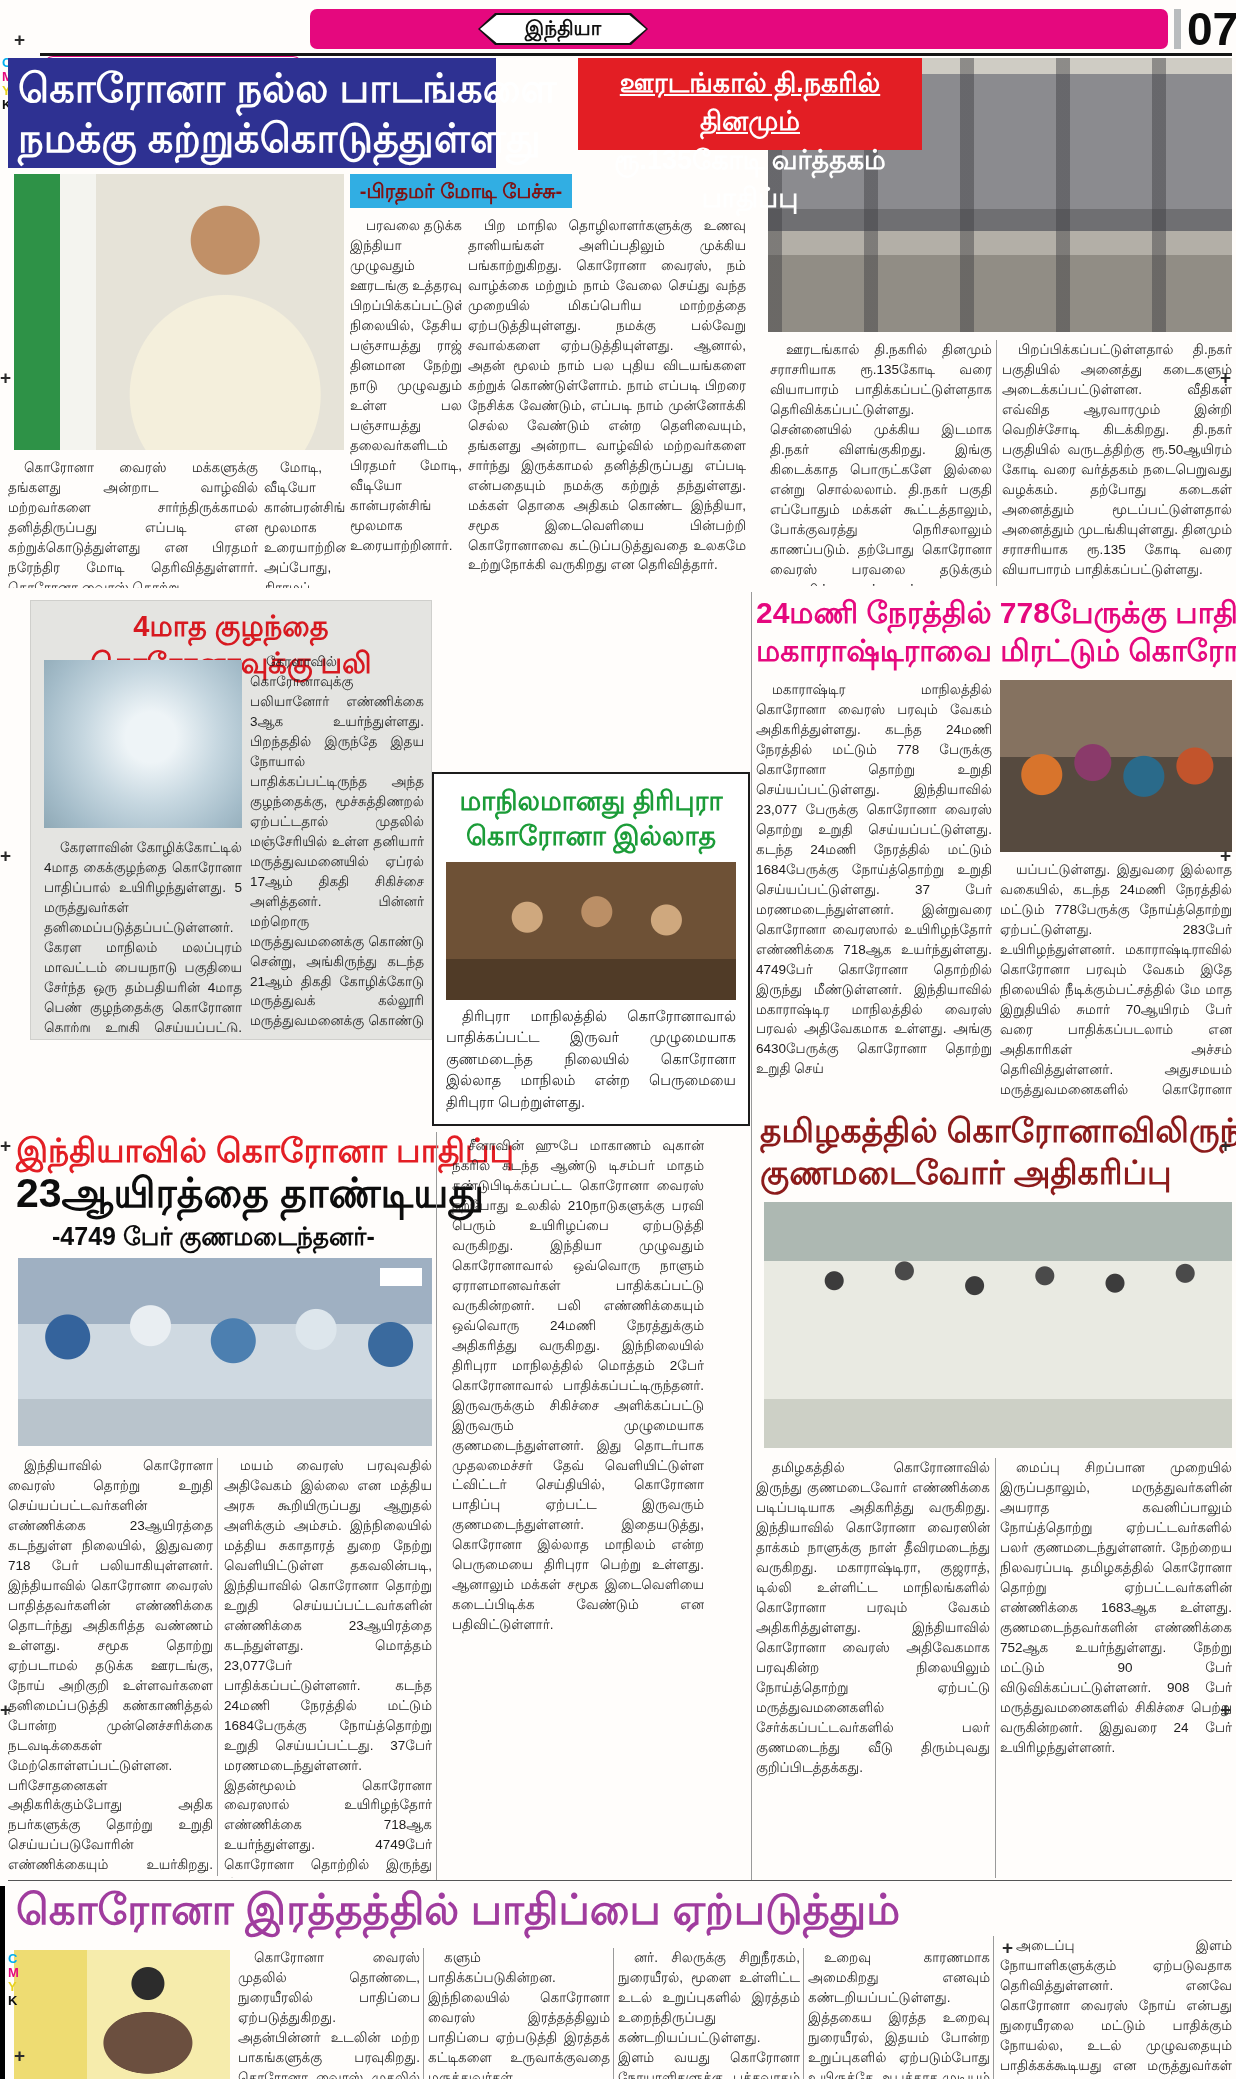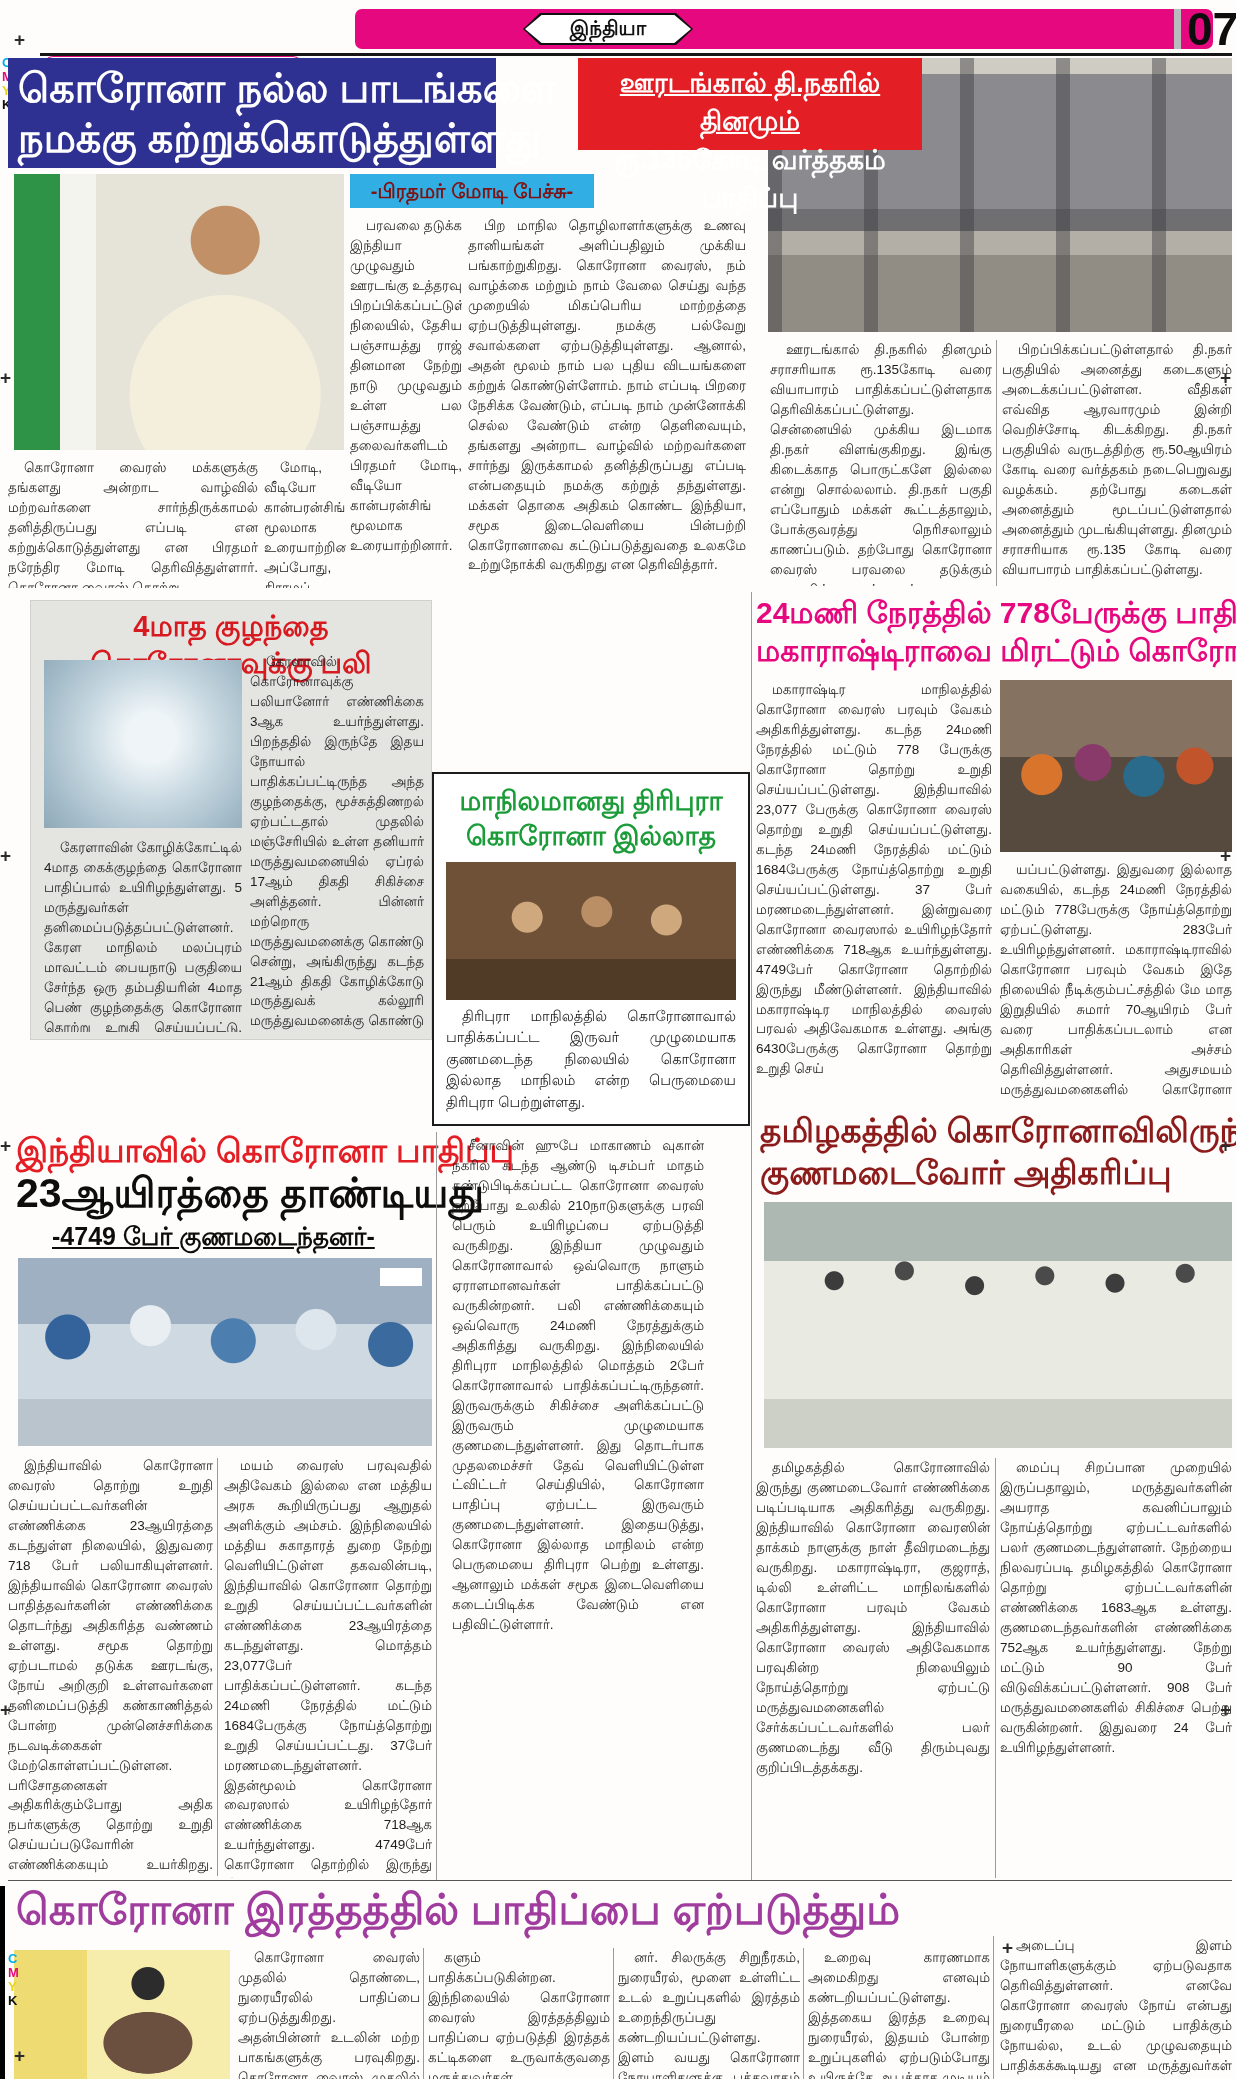--- a/index.html
+++ b/index.html
@@ -33,21 +33,21 @@
           font-size:27px;line-height:1.42;padding-top:6px;}
   .h-red-box .u{text-decoration:underline;}
   .kicker{background:var(--kickerCyan,#31aee3);color:var(--kickerMaroon,#7f1212);font-weight:bold;
           font-size:20px;text-align:center;line-height:34px;}
   .kicker-box{background:var(--kickerCyan,#31aee3);color:#fff;font-weight:bold;font-size:20px;
           text-align:center;line-height:36px;}
   .grey-box{background:#e4e4e1;border:1px solid #cfcfcc;}
   .h-grey-red{color:var(--redText,#d71920);font-weight:bold;font-size:29px;text-align:center;}
   .h-red-line{color:var(--headlineRed,#e31e24);font-weight:bold;font-size:33px;white-space:nowrap;text-align:right;}
   .h-black-line{color:#0d0d0d;font-weight:bold;font-size:41px;white-space:nowrap;}
-  .h-deck{color:#0d0d0d;font-weight:bold;font-size:25px;white-space:nowrap;text-decoration:underline;}
+  .h-deck{color:#0d0d0d;font-weight:bold;font-size:25px;white-space:nowrap;}
   .h-green{color:var(--greenText,#1b9c38);font-weight:bold;font-size:27px;text-align:center;line-height:1.3;}
   .h-pink{color:var(--pinkText,#e5087e);font-weight:bold;font-size:30px;text-align:center;white-space:nowrap;}
   .h-maroon{color:var(--maroonText,#8c1b1b);font-weight:bold;font-size:33px;white-space:nowrap;}
   .h-purple{color:var(--purpleText,#a03c9e);font-weight:bold;font-size:42px;white-space:nowrap;}
   
   .col{font-size:13.5px;line-height:1.48;text-align:justify;overflow:hidden;text-indent:16px;color:#1c1c1c;}
   .vr{position:absolute;width:1px;background:#9a9a9a;}
   .hr{position:absolute;height:2px;background:#161616;}
   
   .ph{position:absolute;overflow:hidden;background:#c9c9c9;}
@@ -97,37 +97,37 @@
 </style>
 </head>
 <body>
 
 <div class="page">
 
   <div class="abs logo-box" style="left:44px;top:9px;width:258px;height:40px;">
     <span class="sail"></span>
     <span>தினக்குரல்</span>
   </div>
-  <div class="abs main-bar" style="left:310px;top:9px;width:858px;height:40px;margin-left:45px;">
+  <div class="abs main-bar" style="left:310px;top:9px;width:858px;height:40px;">
     <div class="india-tab">
       <div class="shape-k"></div>
       <div class="shape-w"></div>
       <div class="lbl">இந்தியா</div>
     </div>
   </div>
   <div class="abs" style="left:1174px;top:9px;width:7px;height:40px;background:#b9bcbe;"></div>
   <div class="abs page-num" style="left:1187px;top:2px;">07</div>
   <div class="abs hr" style="left:40px;top:53px;width:1192px;height:3px;"></div>
 
   <div class="abs h-blue" style="left:8px;top:58px;width:488px;height:110px;z-index:3;">
     <div>கொரோனா நல்ல பாடங்களை</div>
     <div>நமக்கு கற்றுக்கொடுத்துள்ளது</div>
   </div>
   <div class="ph ph-modi" style="left:14px;top:174px;width:330px;height:276px;"></div>
-  <div class="abs kicker" style="left:350px;top:174px;width:244px;height:34px;">-பிரதமர் மோடி பேச்சு-</div>
+  <div class="abs kicker" style="left:350px;top:174px;width:222px;height:34px;">-பிரதமர் மோடி பேச்சு-</div>
   <div class="abs col" style="left:350px;top:216px;width:112px;height:370px;">பரவலை தடுக்க இந்தியா முழுவதும் ஊரடங்கு உத்தரவு பிறப்பிக்கப்பட்டுள்ள நிலையில், தேசிய பஞ்சாயத்து ராஜ் தினமான நேற்று நாடு முழுவதும் உள்ள பல பஞ்சாயத்து தலைவர்களிடம் பிரதமர் மோடி, வீடியோ கான்பரன்சிங் மூலமாக உரையாற்றினார்.</div>
   <div class="abs col" style="left:468px;top:216px;width:278px;height:370px;">பிற மாநில தொழிலாளர்களுக்கு உணவு தானியங்கள் அளிப்பதிலும் முக்கிய பங்காற்றுகிறது. கொரோனா வைரஸ், நம் வாழ்க்கை மற்றும் நாம் வேலை செய்து வந்த முறையில் மிகப்பெரிய மாற்றத்தை ஏற்படுத்தியுள்ளது. நமக்கு பல்வேறு சவால்களை ஏற்படுத்தியுள்ளது. ஆனால், அதன் மூலம் நாம் பல புதிய விடயங்களை கற்றுக் கொண்டுள்ளோம். நாம் எப்படி பிறரை நேசிக்க வேண்டும், எப்படி நாம் முன்னோக்கி செல்ல வேண்டும் என்ற தெளிவையும், தங்களது அன்றாட வாழ்வில் மற்றவர்களை சார்ந்து இருக்காமல் தனித்திருப்பது எப்படி என்பதையும் நமக்கு கற்றுத் தந்துள்ளது. மக்கள் தொகை அதிகம் கொண்ட இந்தியா, சமூக இடைவெளியை பின்பற்றி கொரோனாவை கட்டுப்படுத்துவதை உலகமே உற்றுநோக்கி வருகிறது என தெரிவித்தார்.</div>
   <div class="abs col" style="left:8px;top:458px;width:250px;height:130px;">கொரோனா வைரஸ் மக்களுக்கு தங்களது அன்றாட வாழ்வில் மற்றவர்களை சார்ந்திருக்காமல் தனித்திருப்பது எப்படி என கற்றுக்கொடுத்துள்ளது என பிரதமர் நரேந்திர மோடி தெரிவித்துள்ளார். கொரோனா வைரஸ் தொற்று</div>
   <div class="abs col" style="left:264px;top:458px;width:82px;height:130px;">மோடி, வீடியோ கான்பரன்சிங் மூலமாக உரையாற்றினார். அப்போது, கிராமப் பஞ்சாயத்துகள் தான் கொரோனா வைரஸ் தொற்றை எதிர்த்து திடமாக போராடி வருகிறது. மேலும் ஏழை எளியோருக்கு,</div>
 
   <div class="ph ph-street" style="left:768px;top:58px;width:464px;height:274px;z-index:1;"></div>
   <div class="abs h-red-box" style="left:578px;top:58px;width:344px;height:92px;z-index:2;">
     <div class="u">ஊரடங்கால் தி.நகரில் தினமும்</div>
     <div>ரூ.135கோடி வர்த்தகம் பாதிப்பு</div>
   </div>

